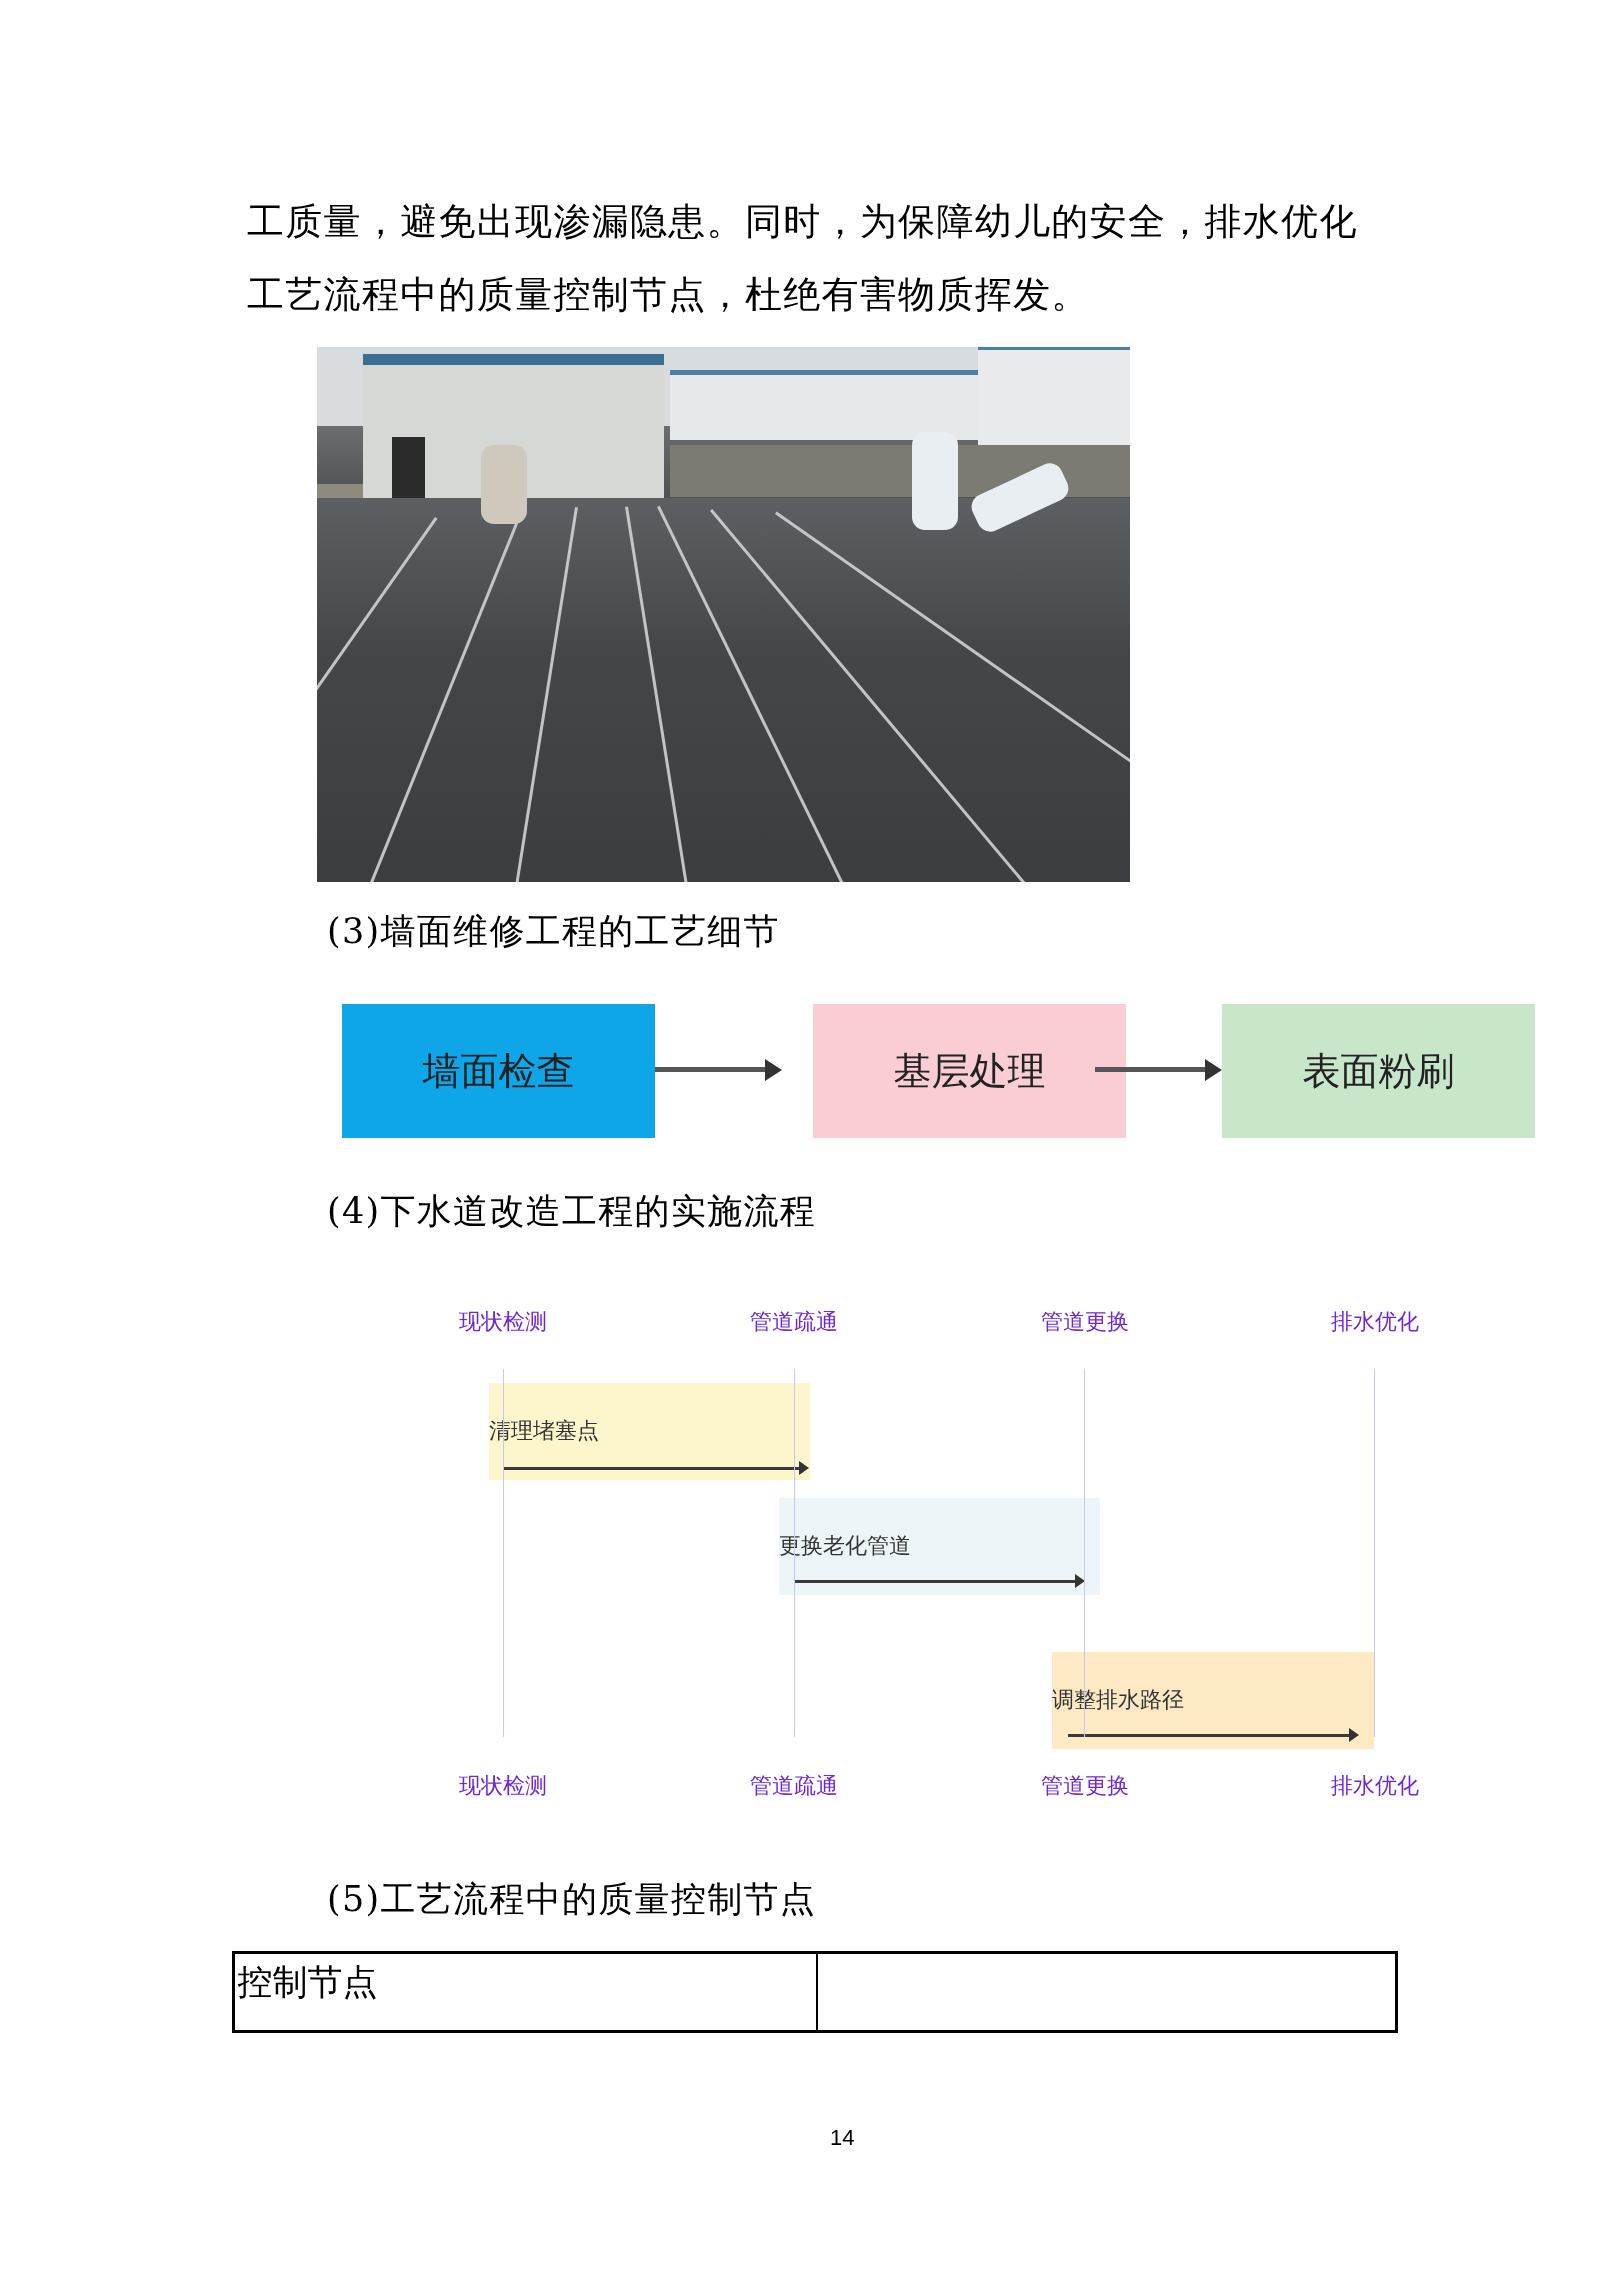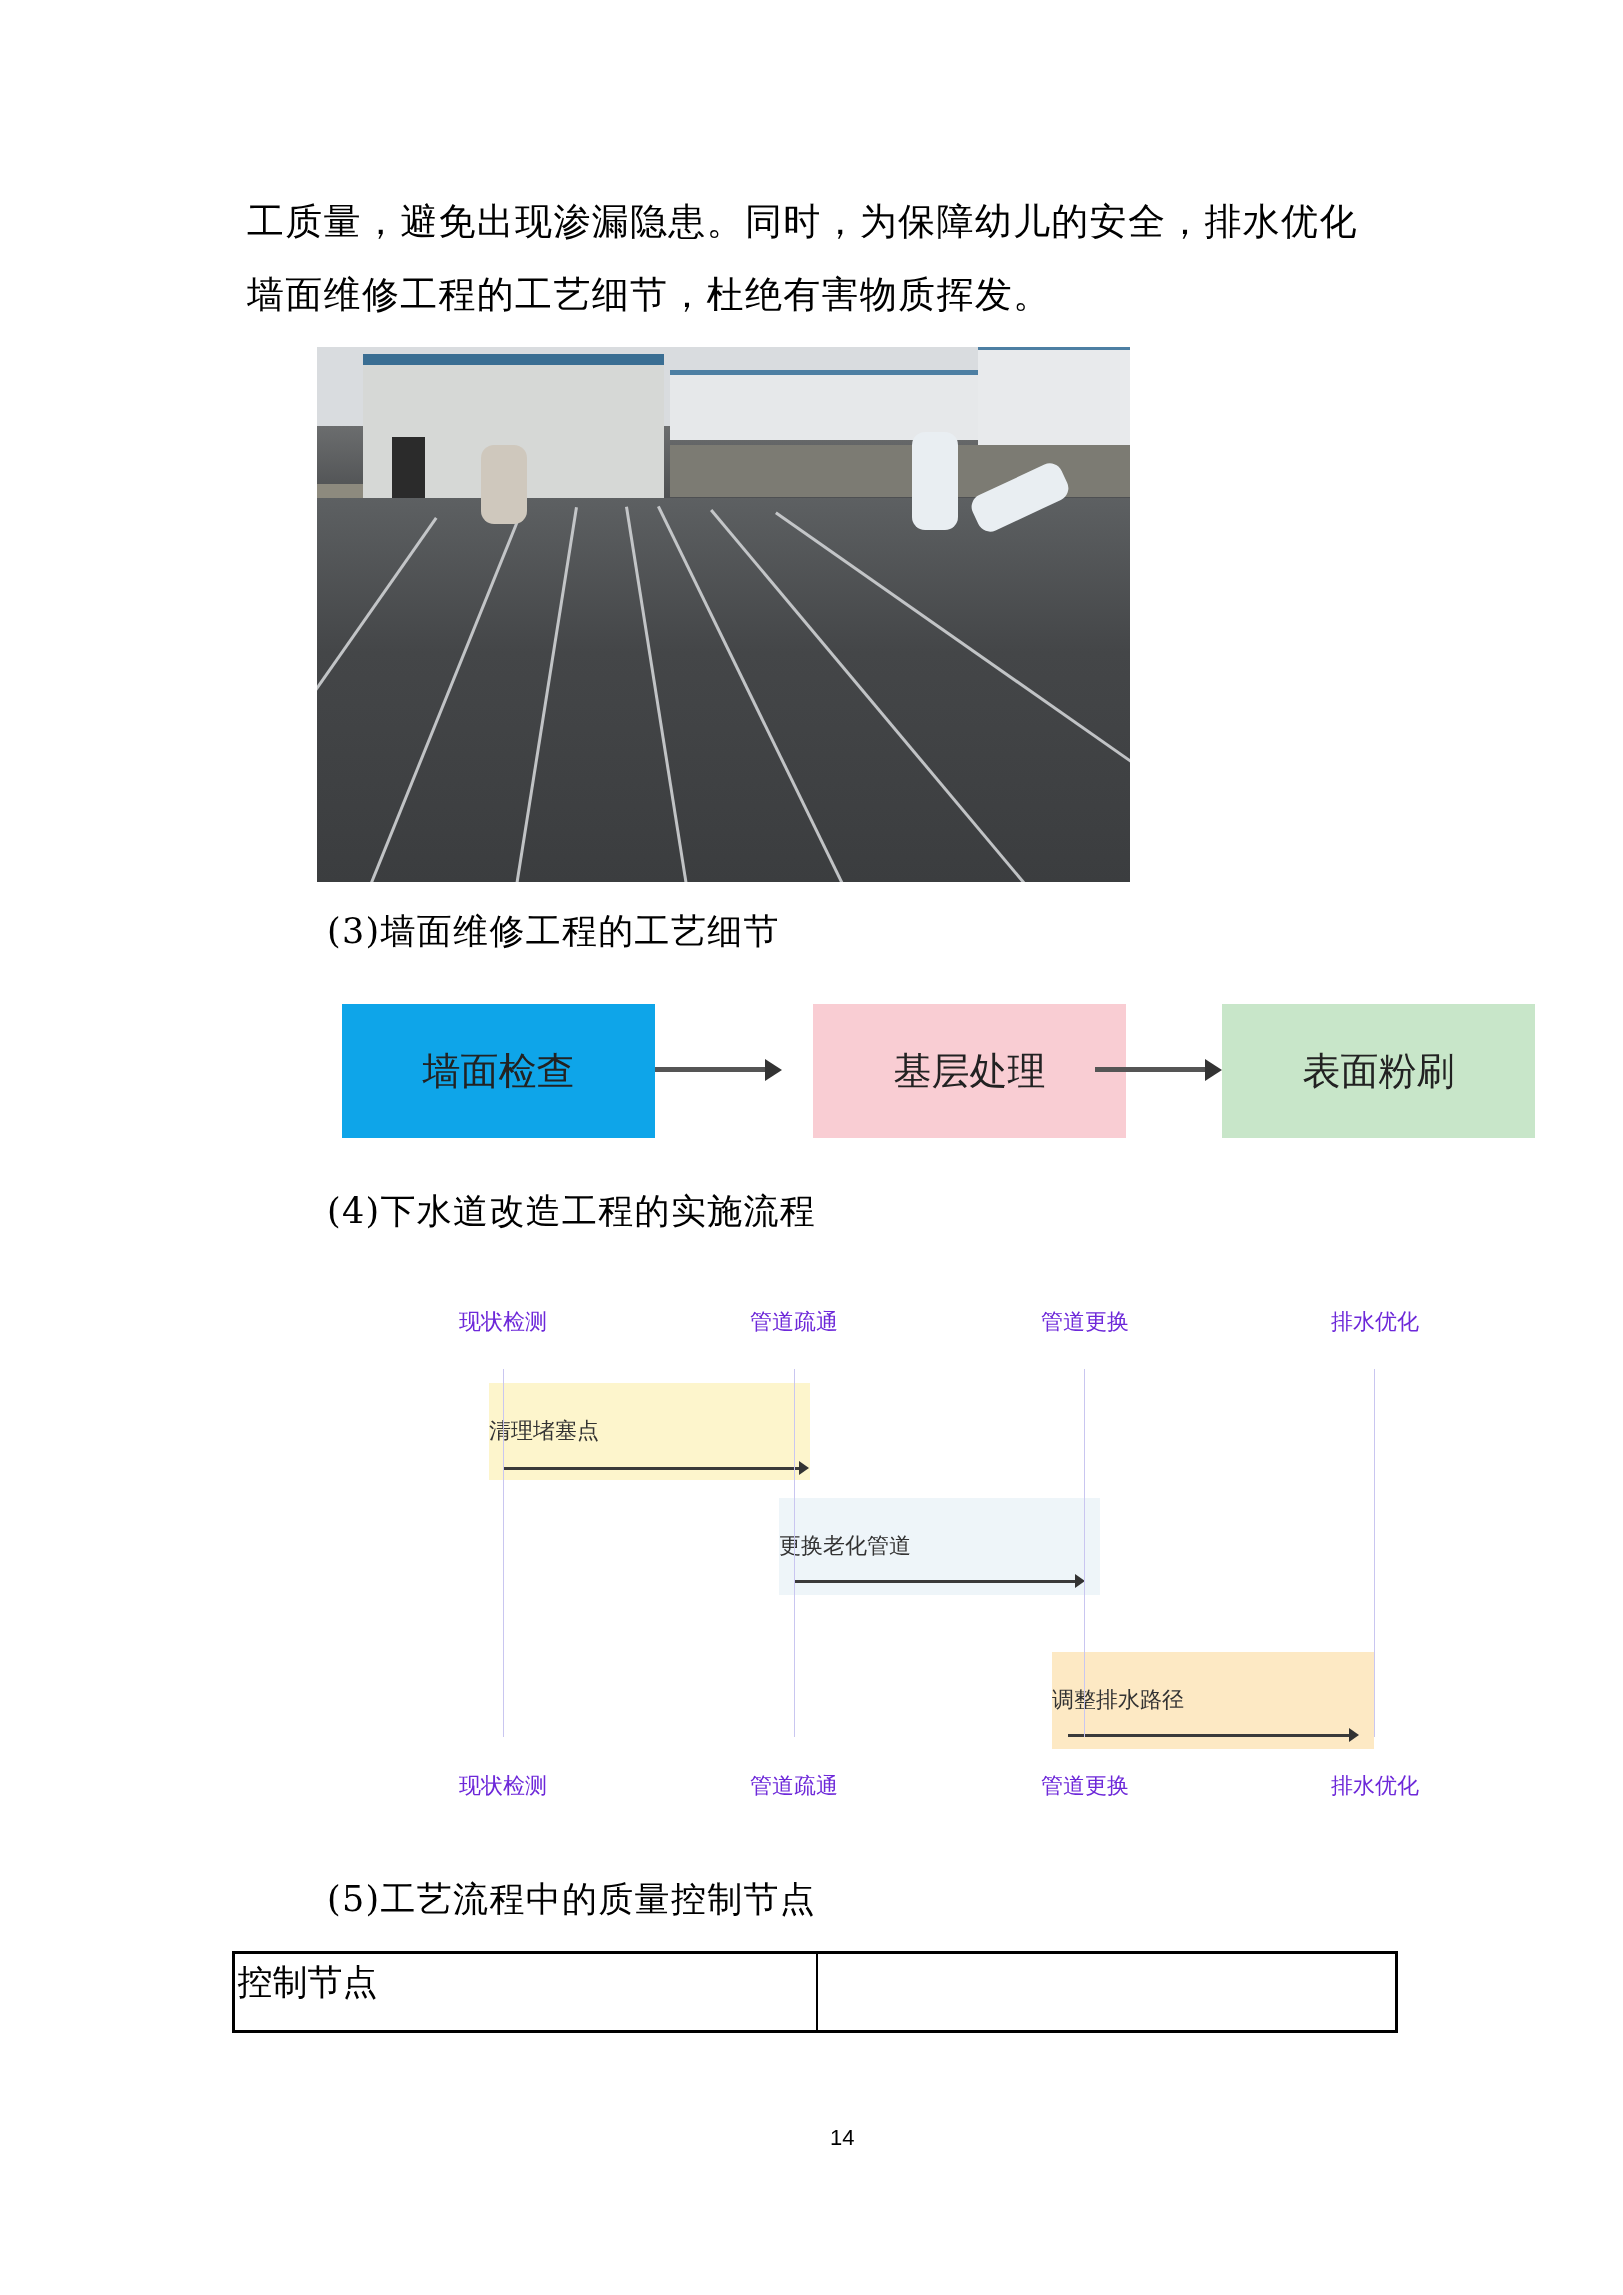--- a/index.html
+++ b/index.html
@@ -42,21 +42,21 @@
   .qtable { left: 232px; top: 1951px; width: 1166px; height: 82px; border: 3.3px solid #000; box-sizing: border-box; display:flex; }
   .qcell { height: 100%; box-sizing: border-box; font-size: 35px; padding: 5.2px 2.6px; line-height: 46px; }
   .qcell.first { width: 583px; border-right: 2px solid #000; }
   .qcell.second { flex: 1; }
   .pagenum { left: 830px; top: 2125px; font-size: 22px; font-family: Liberation Sans, sans-serif; }
 </style>
 </head>
 <body>
 
 <div class="abs para" style="top:185px;">工质量，避免出现渗漏隐患。同时，为保障幼儿的安全，排水优化</div>
-<div class="abs para" style="top:258px;">墙面维修工程的工艺细节，杜绝有害物质挥发。</div>
+<div class="abs para" style="top:258px;">工艺流程中的质量控制节点，杜绝有害物质挥发。</div>
 
 <div class="abs photo">
   <div class="sky"></div>
   <div class="bldg"></div>
   <div class="bldg2"></div>
   <div class="parapet"></div>
   <div class="parapet-l"></div>
   <div class="hut">
       <div class="door"></div>
     </div>

